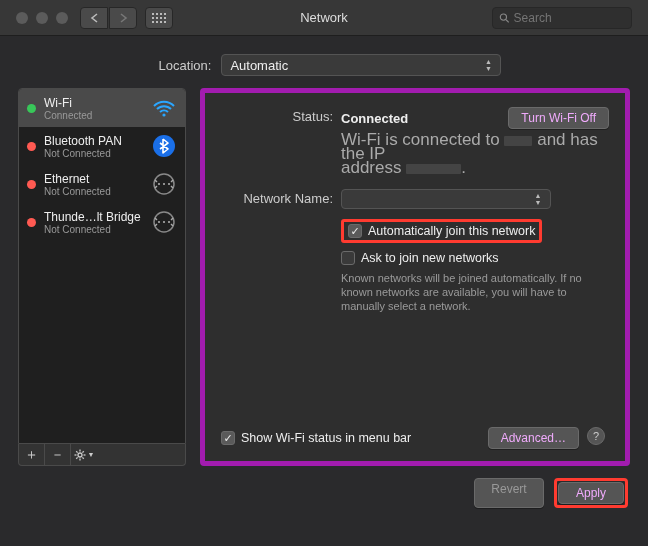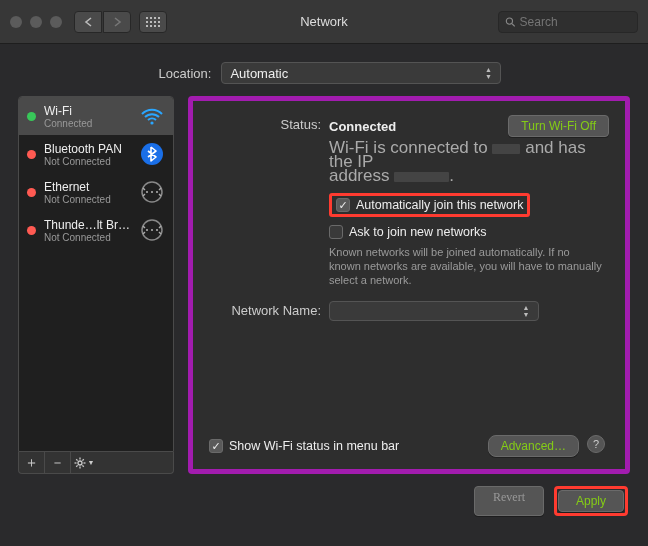--- a/index.html
+++ b/index.html
@@ -1,70 +1,70 @@
 <!DOCTYPE html>
 <html><head>
 <meta charset="utf-8">
 <style>
   * { box-sizing: border-box; margin: 0; padding: 0; font-family: -apple-system, "Helvetica Neue", Arial, sans-serif; }
   body { background:#2a2a2c; width:648px; height:546px; color:#ddd; font-size:13px; overflow:hidden; }
-  .titlebar { height:44px; background:#373737; display:flex; align-items:center; padding:0 10px; border-bottom:1px solid #1e1e1e; position:relative;}
+  .titlebar { height:36px; background:#373737; display:flex; align-items:center; padding:0 16px; border-bottom:1px solid #1e1e1e; position:relative;}
   .traffic { display:flex; gap:8px; }
   .dot { width:12px; height:12px; border-radius:50%; }
   .t-red{background:#5b5b5b;} .t-yellow{background:#5b5b5b;} .t-green{background:#5b5b5b;}
   .navbtns{display:flex; margin-left:12px; gap:1px;}
   .navbtn{width:28px;height:22px;background:#4a4a4a;color:#aaa;display:flex;align-items:center;justify-content:center;border-radius:4px;border:1px solid #272727;font-size:14px;}
   .navbtn.first{border-radius:4px 0 0 4px;} .navbtn.second{border-radius:0 4px 4px 0;}
   .grid-btn{width:28px;height:22px;background:#4a4a4a;display:flex;align-items:center;justify-content:center;border-radius:4px;border:1px solid #272727;margin-left:8px;}
   .gridicon{display:grid;grid-template-columns:repeat(4,2px);grid-template-rows:repeat(3,2px);gap:2px;}
   .gridicon span{width:2px;height:2px;background:#bbb;}
   .title{position:absolute;left:0;right:0;text-align:center;font-size:13px;color:#ddd;pointer-events:none;}
   .searchwrap{margin-left:auto;display:flex;align-items:center;background:#2f2f2f;border:1px solid #272727;border-radius:4px;height:22px;width:140px;padding:0 6px;color:#888;}
   .searchwrap svg{margin-right:4px;}
   .searchwrap input{background:transparent;border:none;outline:none;color:#3b82f6;font-size:12px;width:100%;}
   .location-row{display:flex;align-items:center;justify-content:center;gap:10px;padding:18px 0 12px;}
   .loc-label{color:#ccc;font-size:13px;padding-left:12px;}
   .loc-select{width:280px;height:22px;background:#3a3a3a;border:1px solid #545454;border-radius:4px;display:flex;align-items:center;padding:0 8px;position:relative;color:#eee;}
   .select-arrows{position:absolute;right:4px;top:0;bottom:0;width:16px;display:flex;flex-direction:column;align-items:center;justify-content:center;color:#bbb;font-size:7px;line-height:7px;}
   .content{display:flex;padding:0 18px;gap:14px;}
-  .sidebar{width:156px;display:flex;flex-direction:column;}
+  .sidebar{width:168px;display:flex;flex-direction:column;}
   .service-list{flex:1;background:#1f1f1f;border:1px solid #4a4a4a;border-radius:4px 4px 0 0;overflow:hidden;height:356px;}
   .service{display:flex;align-items:center;padding:6px 8px;gap:8px;position:relative;}
   .service.selected{background:#4a4a4a;}
   .statusdot{width:9px;height:9px;border-radius:50%;flex-shrink:0;}
   .green{background:#38c759;} .red{background:#ff5a52;}
   .service-text{flex:1;min-width:0;}
   .service-name{font-size:12px;color:#eee;white-space:nowrap;overflow:hidden;text-overflow:ellipsis;}
   .service-status{font-size:10px;color:#999;}
   .service-icon{width:26px;height:26px;display:flex;align-items:center;justify-content:center;flex-shrink:0;}
   .sidebar-footer{height:22px;background:#333;border:1px solid #4a4a4a;border-top:none;border-radius:0 0 4px 4px;display:flex;align-items:center;}
   .footer-btn{width:26px;height:100%;color:#ccc;display:flex;align-items:center;justify-content:center;border-right:1px solid #4a4a4a;font-size:14px;}
   .gear-btn{display:flex;align-items:center;gap:2px;}
   .main{flex:1;background:#2e2e2e;border:5px solid #a21caf;border-radius:4px;height:378px;padding:14px 16px;position:relative;}
   .row{display:flex;align-items:flex-start;margin-bottom:10px;}
   .rlabel{width:120px;text-align:right;color:#ccc;padding-right:8px;padding-top:2px;font-size:13px;}
   .rval{flex:1;}
   .status-line{display:flex;align-items:center;gap:12px;}
   .status-val{font-weight:600;color:#eee;}
-  .btn{background:#555;color:#84cc16;border:1px solid #6a6a6a;border-radius:4px;padding:3px 12px;font-size:12px;min-width:100px;text-align:center;box-shadow:0 1px 0 rgba(0,0,0,0.3);}
+  .btn{background:#555;color:#f0abfc;border:1px solid #6a6a6a;border-radius:4px;padding:3px 12px;font-size:12px;min-width:100px;text-align:center;box-shadow:0 1px 0 rgba(0,0,0,0.3);}
   .substatus{font-size:17px;color:#aaa;margin-top:4px;line-height:14px;}
   .redacted{display:inline-block;background:#444;width:28px;height:10px;vertical-align:middle;border-radius:1px;}
   .nname-select{height:20px;background:#3a3a3a;border:1px solid #545454;border-radius:4px;position:relative;width:210px;}
   .cb-row{display:flex;align-items:center;gap:6px;margin-bottom:6px;}
   .cb{width:14px;height:14px;border:1px solid #6a6a6a;border-radius:3px;background:#3a3a3a;display:flex;align-items:center;justify-content:center;flex-shrink:0;}
   .cb.checked{background:#5a5a5a;}
   .cb.checked::after{content:"✓";font-size:11px;color:#eee;line-height:1;}
   .cb-label{font-size:12.5px;color:#eee;}
   .helptext{font-size:11px;color:#9a9a9a;line-height:14px;margin-top:2px;padding-right:6px;}
   .highlight{border:3px solid #ff3b30;border-radius:3px;padding:2px 4px;display:inline-flex;}
   .bottom-row{position:absolute;left:16px;right:20px;bottom:12px;display:flex;gap:8px;}
   .bottom-row .cb-row{margin:0;flex:1;}
   .help-circle{width:18px;height:18px;border-radius:50%;background:#555;border:1px solid #6a6a6a;color:#ccc;display:flex;align-items:center;justify-content:center;font-size:11px;}
   .footer-actions{display:flex;justify-content:flex-end;gap:10px;padding:12px 20px 0;}
-  .btn.dim{color:#999;font-family:Liberation Serif, serif;}
+  .btn.dim{color:#999;}
   .apply-wrap{border:3px solid #ff3b30;border-radius:4px;padding:1px;}
   svg{display:block;}
 </style>
 </head>
 <body>
 
 <div class="titlebar">
   <div class="traffic">
     <div class="dot t-red"></div>
     <div class="dot t-yellow"></div>
@@ -216,53 +216,53 @@
           <span style="flex:1"></span>
           <div class="btn">Turn Wi-Fi Off</div>
         </div>
         <div class="substatus">
           <span>Wi-Fi is connected to</span> <span class="redacted"></span> <span>and has the IP</span><br>
           <span>address</span> <span class="redacted" style="width:55px;"></span>.
         </div>
       </div>
     </div>
 
+    <div class="row" style="margin-top:14px;">
+      <div class="rlabel">Network Name:</div>
+      <div class="rval">
+        <div class="nname-select">
+          <div class="select-arrows">▲<br>▼</div>
+        </div>
+      </div>
+    </div>
+
     <div class="row" style="margin-top:10px;">
       <div class="rlabel"></div>
       <div class="rval">
         <span class="highlight">
           <span class="cb-row" style="margin:0;">
             <span class="cb checked"></span>
             <span class="cb-label">Automatically join this network</span>
           </span>
         </span>
         <div style="height:8px;"></div>
         <div class="cb-row">
           <span class="cb"></span>
           <span class="cb-label">Ask to join new networks</span>
         </div>
         <div class="helptext">Known networks will be joined automatically. If no known networks are available, you will have to manually select a network.</div>
       </div>
     </div>
 
-    <div class="row" style="margin-top:14px;">
-      <div class="rlabel">Network Name:</div>
-      <div class="rval">
-        <div class="nname-select">
-          <div class="select-arrows">▲<br>▼</div>
-        </div>
-      </div>
-    </div>
-
     <div class="bottom-row">
       <div class="cb-row">
         <span class="cb checked"></span>
         <span class="cb-label">Show Wi-Fi status in menu bar</span>
       </div>
-      <div class="btn" style="min-width:90px;border-radius:8px;">Advanced…</div>
+      <div class="btn" style="min-width:90px;">Advanced…</div>
       <div class="help-circle">?</div>
     </div>
   </div>
 </div>
 
 <div class="footer-actions">
   <div class="btn dim" style="min-width:70px;">Revert</div>
   <span class="apply-wrap">
     <span class="btn" style="min-width:66px;display:inline-block;">Apply</span>
   </span>

